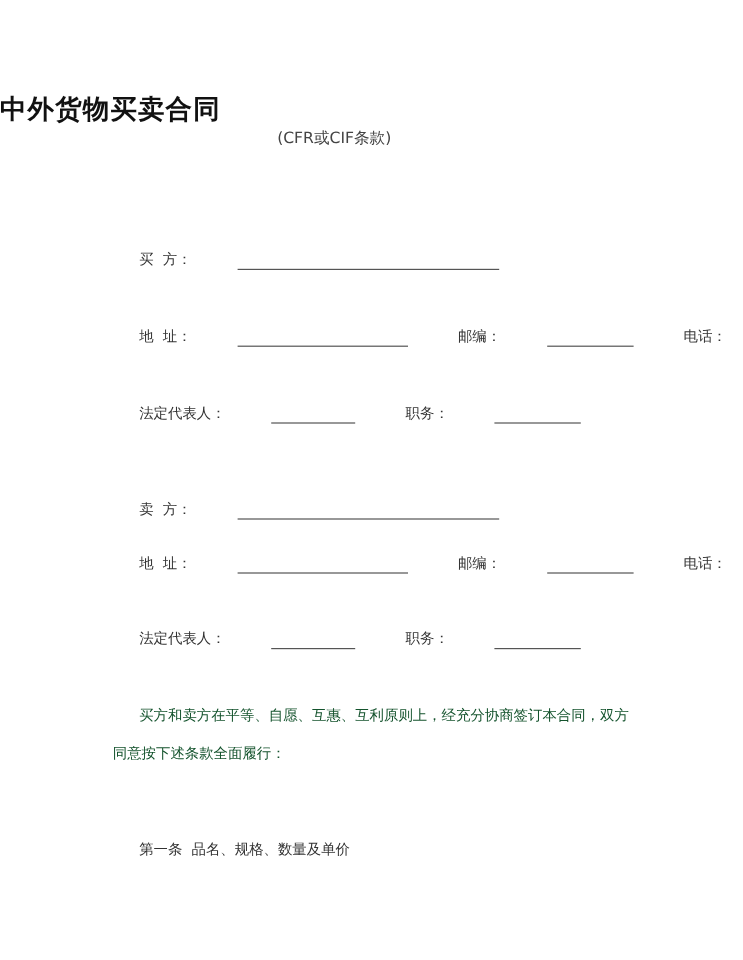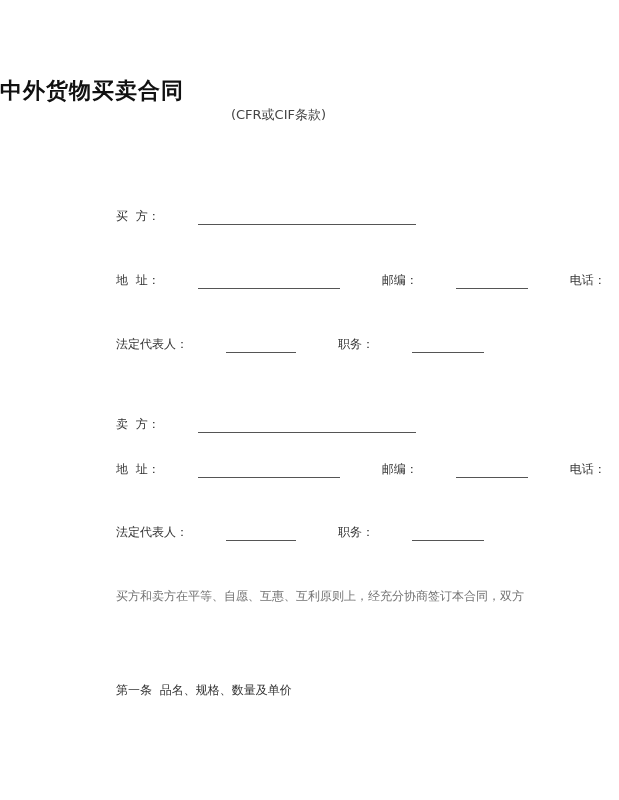--- a/index.html
+++ b/index.html
@@ -19,21 +19,21 @@
   }
   .line {
     position: absolute; left: 116px; font-size: 12px; color: #333;
     display: flex; align-items: flex-end; white-space: nowrap; gap: 36px;
   }
   .blank {
     display: inline-block; border-bottom: 1px solid #555; height: 12px;
     margin: 0 6px 0 2px;
   }
   .para {
-    position: absolute; left: 94px; width: 440px; font-size: 12px; color: #737373;
+    position: absolute; left: 94px; width: 440px; font-size: 12px; color: #14532d;
     line-height: 32px;
   }
   .para .indent { padding-left: 22px; }
 </style>
 </head>
 <body>
 
 <div class="title">中外货物买卖合同</div>
 <div class="subtitle">(CFR或CIF条款)</div>
 
@@ -74,17 +74,18 @@
 
 <div class="line" style="top:524px;">
   <span>法定代表人：</span>
   <span class="blank" style="width:70px"></span>
   <span>职务：</span>
   <span class="blank" style="width:72px"></span>
 </div>
 
 <div class="para" style="top:580px;">
   <div class="indent">买方和卖方在平等、自愿、互惠、互利原则上，经充分协商签订本合同，双方</div>
+  <div>同意按下述条款全面履行：</div>
 </div>
 
-<div class="line" style="top:682px;">
+<div class="line" style="top:700px;">
   <span style="white-space:pre">第一条  品名、规格、数量及单价</span>
 </div>
 
 </body></html>

